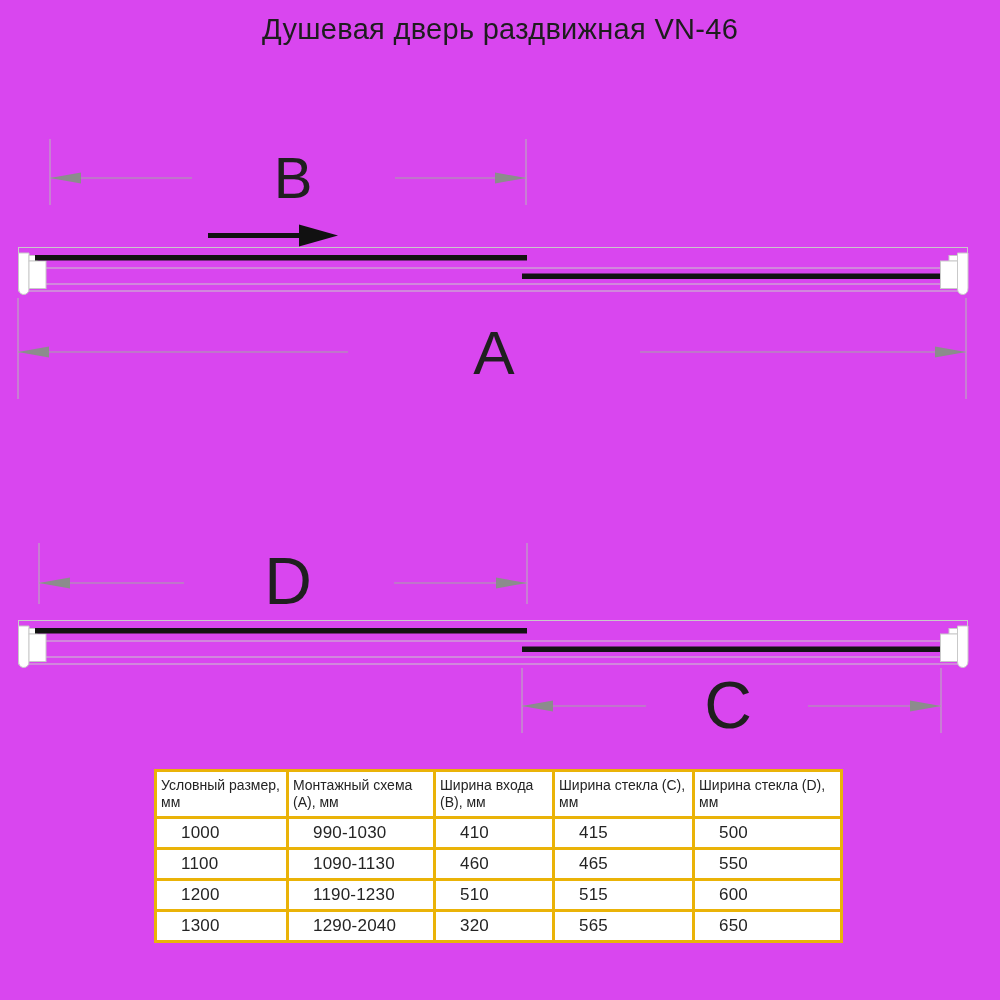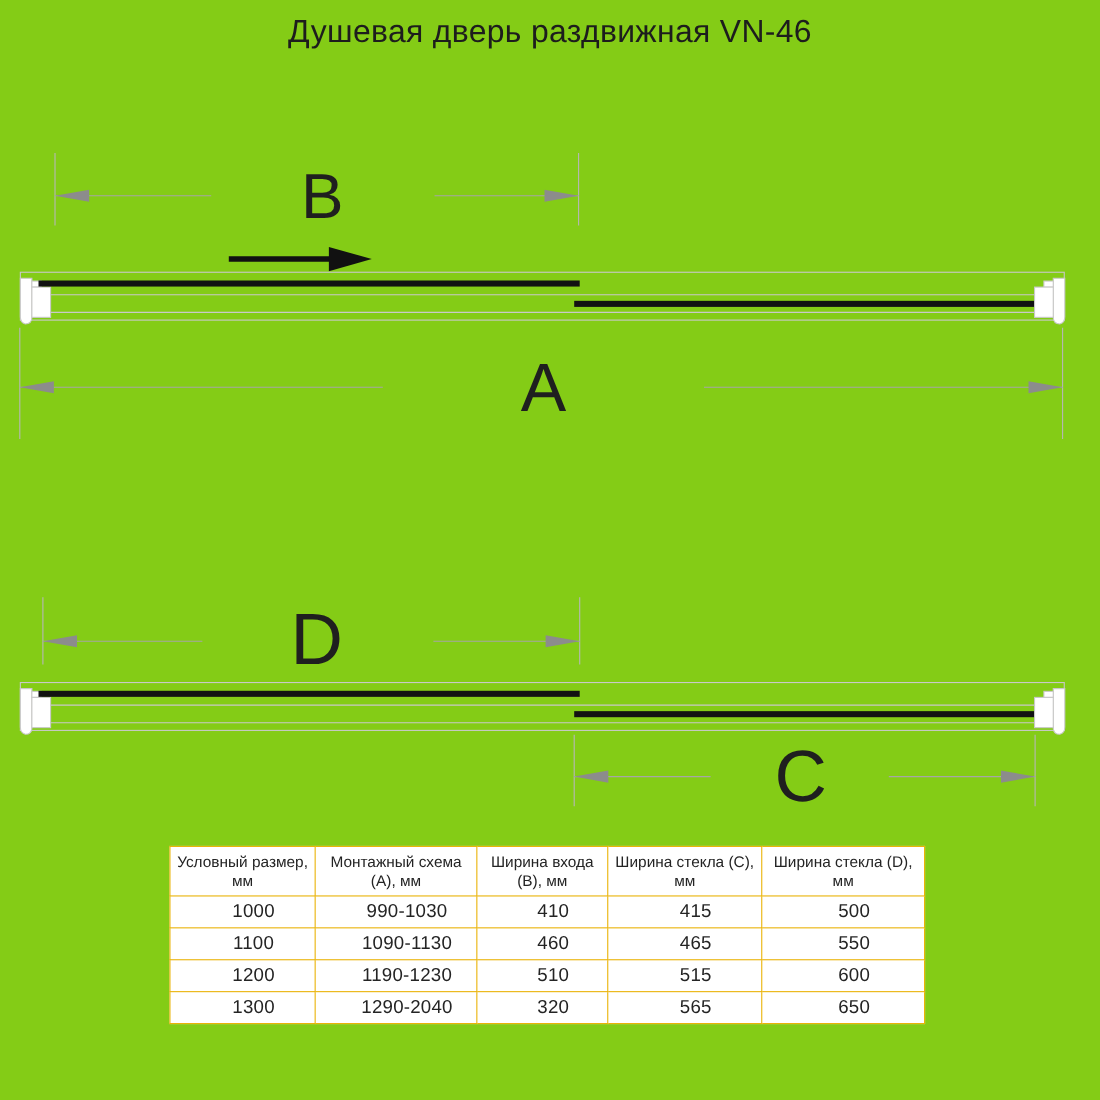--- a/index.html
+++ b/index.html
@@ -1,38 +1,38 @@
 <!DOCTYPE html>
 <html lang="ru"><head>
 <meta charset="utf-8">
 <style>
   html,body{margin:0;padding:0;background:#ffffff;}
   body{font-family:"Liberation Sans",sans-serif;color:#1f1f1f;}
-  .page{position:relative;width:1000px;height:1000px;background:#84cc16;overflow:hidden;}
+  .page{position:relative;width:1000px;height:1000px;background:#d946ef;overflow:hidden;}
 
   
   .title{position:absolute;top:9px;left:0;width:1000px;text-align:center;
          font-size:29px;line-height:41px;font-weight:400;color:#1d1d1d;letter-spacing:.3px;}
 
   
   .schematic{position:absolute;top:0;left:0;}
   .ext{stroke:#b7b7b7;stroke-width:1;}
   .dim{stroke:#a6a6a6;stroke-width:1;}
   .ah{fill:#8c8c8c;stroke:none;}
   .frame{stroke:#c9c9c9;stroke-width:1;fill:none;}
   .framef{stroke:#c9c9c9;stroke-width:1;fill:#ffffff;}
   .glass{fill:#121212;stroke:none;}
   .slide{stroke:#111111;stroke-width:5;}
   .slideh{fill:#111111;stroke:none;}
   .dim-letter{font-family:"Liberation Sans",sans-serif;font-weight:400;fill:#1f1f1f;}
 
   
   .size-table{position:absolute;top:769px;left:154px;border-collapse:collapse;table-layout:fixed;
               background:#fff;}
-  .size-table th,.size-table td{border:1px solid #eab308;text-align:center;vertical-align:middle;
+  .size-table th,.size-table td{border:3px solid #eab308;text-align:left;vertical-align:middle;
               color:#242424;padding:0 4px;overflow:hidden;}
   .size-table th{font-weight:400;font-size:14px;line-height:17px;height:44px;}
   .size-table td{font-size:17px;height:28px;letter-spacing:.2px;padding-left:24px;}
 </style>
 </head>
 <body>
 
 <div class="page">
 
   <div class="title">

